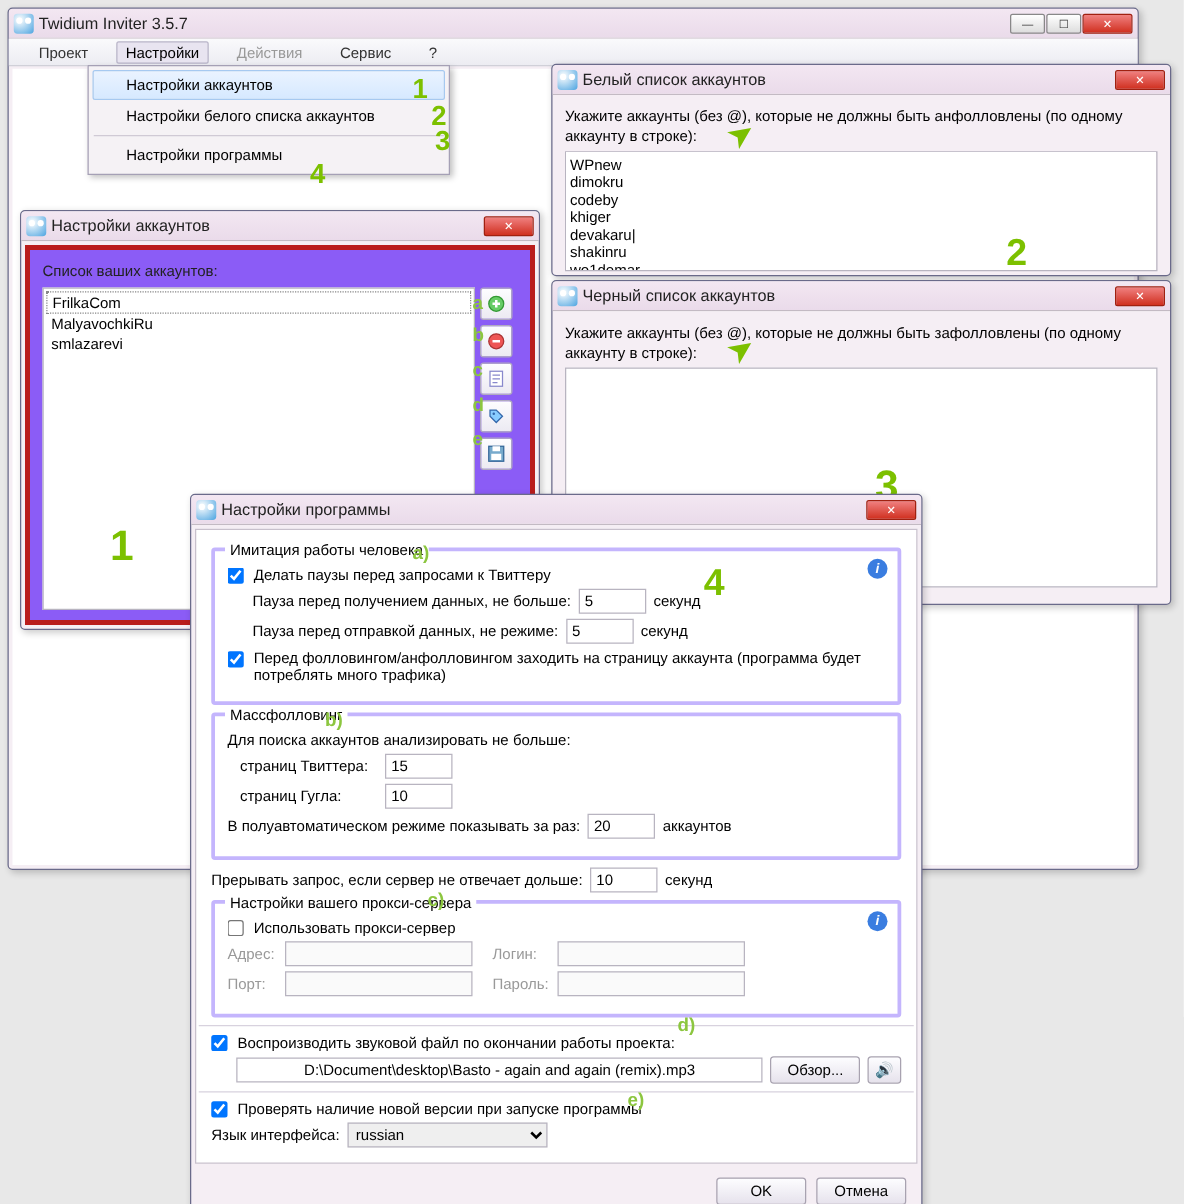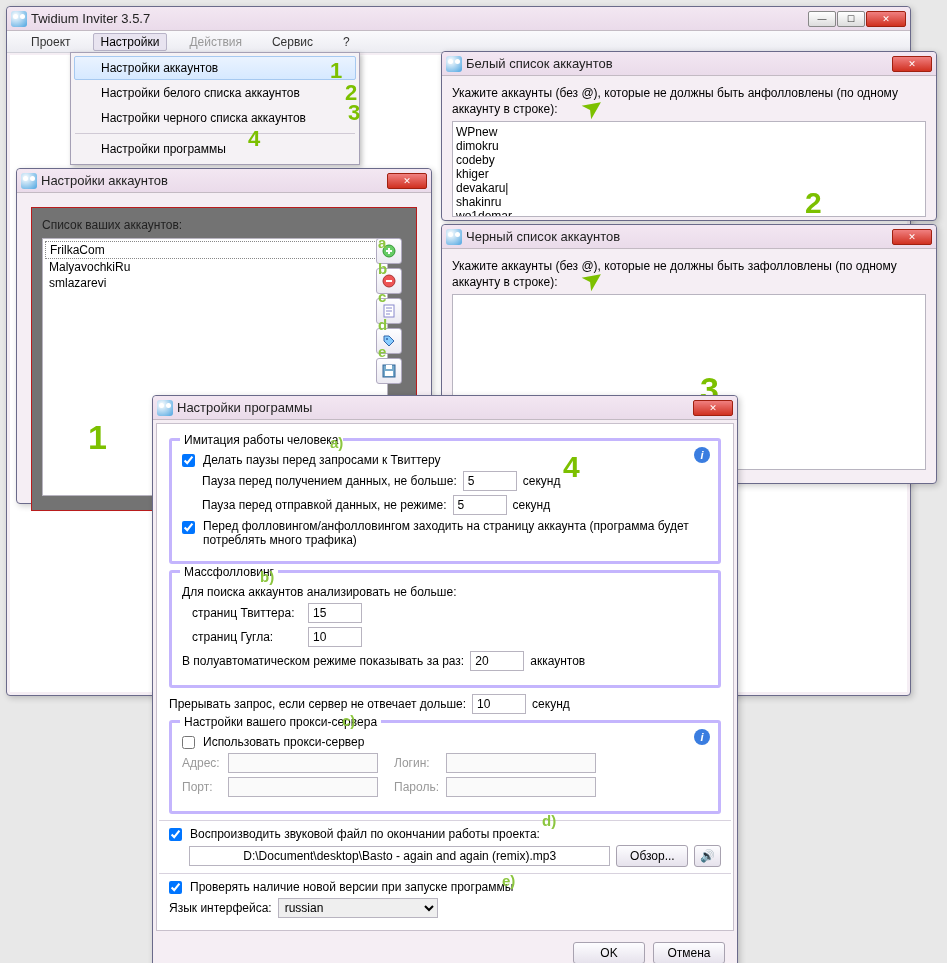--- a/index.html
+++ b/index.html
@@ -20,21 +20,21 @@
   .mitem { padding:2px 8px; border-radius:2px;margin-left:12px;}
   .mitem.active { background:#e8e4f0; border:1px solid #b8b4c8; padding:1px 7px;}
   .mitem.disabled { color:#999;}
   .mitem:not(.disabled):not(.active){color:#333;}
 
   .dropdown { position:absolute; background:#f5f2f5; border:1px solid #a5a0b5; box-shadow:2px 2px 5px rgba(0,0,0,0.25); padding:2px; min-width:290px;}
   .ditem { display:flex; align-items:center; padding:4px 24px 4px 26px; margin:1px; border:1px solid transparent;}
   .ditem.hover { background:linear-gradient(#eaf3ff,#d6e9ff); border:1px solid #a6c9f0; border-radius:2px;}
   .dsep { border-top:1px solid #d0cad5; margin:3px 2px;}
 
-  .client { background:#737373; margin:14px; border:1px solid #b91c1c; padding:10px; position:relative;}
+  .client { background:#8b5cf6; margin:3px; border:4px solid #b91c1c; padding:10px; position:relative;}
   .label { color:#222; margin-bottom:6px; display:block;}
   .listbox { background:#fff; border:1px solid #b8b4c0; width:346px; height:258px; padding:2px; overflow:auto;}
   .listrow { padding:1px 4px; font-size:12px;}
   .listrow.sel { border:1px dotted #888;}
   .iconcol { position:absolute; right:14px; top:30px; display:flex; flex-direction:column; gap:4px;}
   .ibtn { width:26px; height:26px; border:1px solid #b0aac0; border-radius:3px; background:linear-gradient(#fdfdff,#eceaf2); display:flex; align-items:center; justify-content:center;}
   .ibtn svg{width:16px;height:16px;}
   .textarea-big { width:100%; height:96px; border:1px solid #b8b4c0; padding:3px; font-size:12px; resize:none; font-family:inherit;}
   .instr { font-size:12px; margin:6px 0 4px 0; line-height:1.3;}
 
@@ -83,23 +83,20 @@
   <div style="position:absolute; inset:48px 3px 3px 3px; background:#fff;"></div>
 </div>
 
 <div class="dropdown" style="left:70px; top:52px;">
   <div class="ditem hover">
       <span>Настройки аккаунтов</span>
     </div>
   <div class="ditem">
       <span>Настройки белого списка аккаунтов</span>
     </div>
-  <div class="ditem">
-      <span>Настройки черного списка аккаунтов</span>
-    </div>
   <div class="dsep"></div>
   <div class="ditem">
       <span>Настройки программы</span>
     </div>
 </div>
 <span class="annot" style="left:330px; top:58px;">1</span>
 <span class="annot" style="left:345px; top:80px;">2</span>
 <span class="annot" style="left:348px; top:100px;">3</span>
 <span class="annot" style="left:248px; top:126px;">4</span>
 

